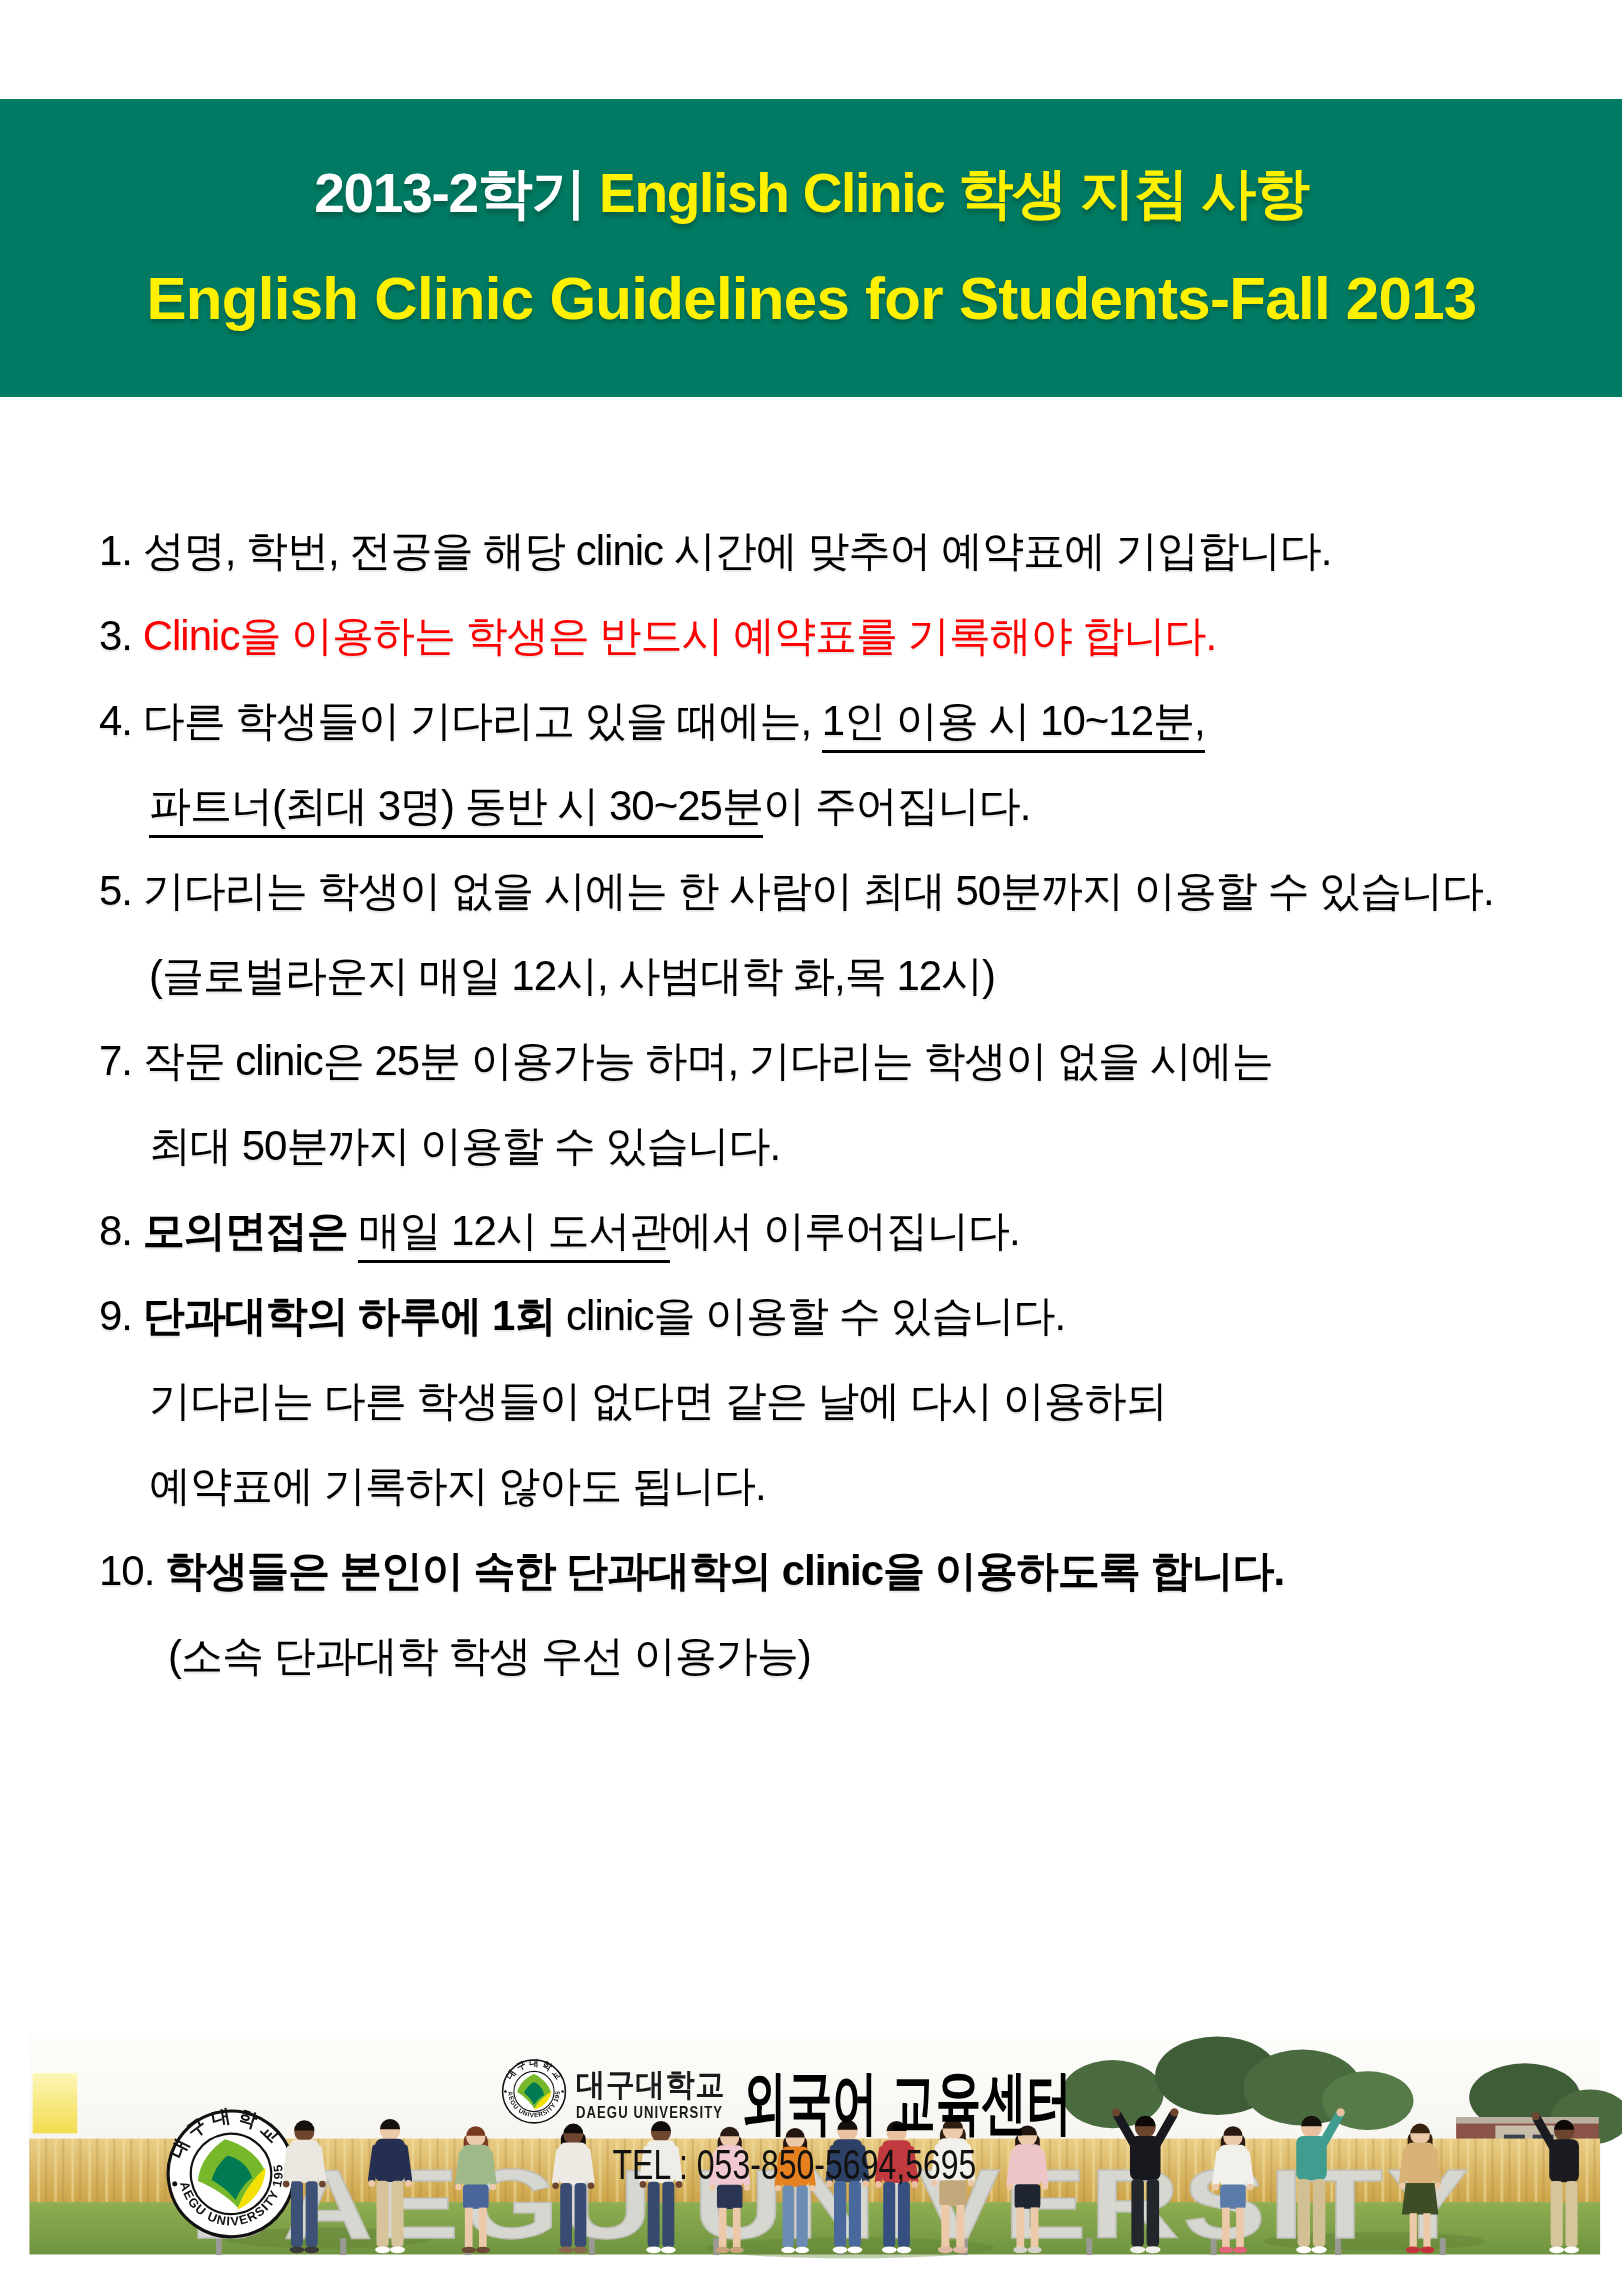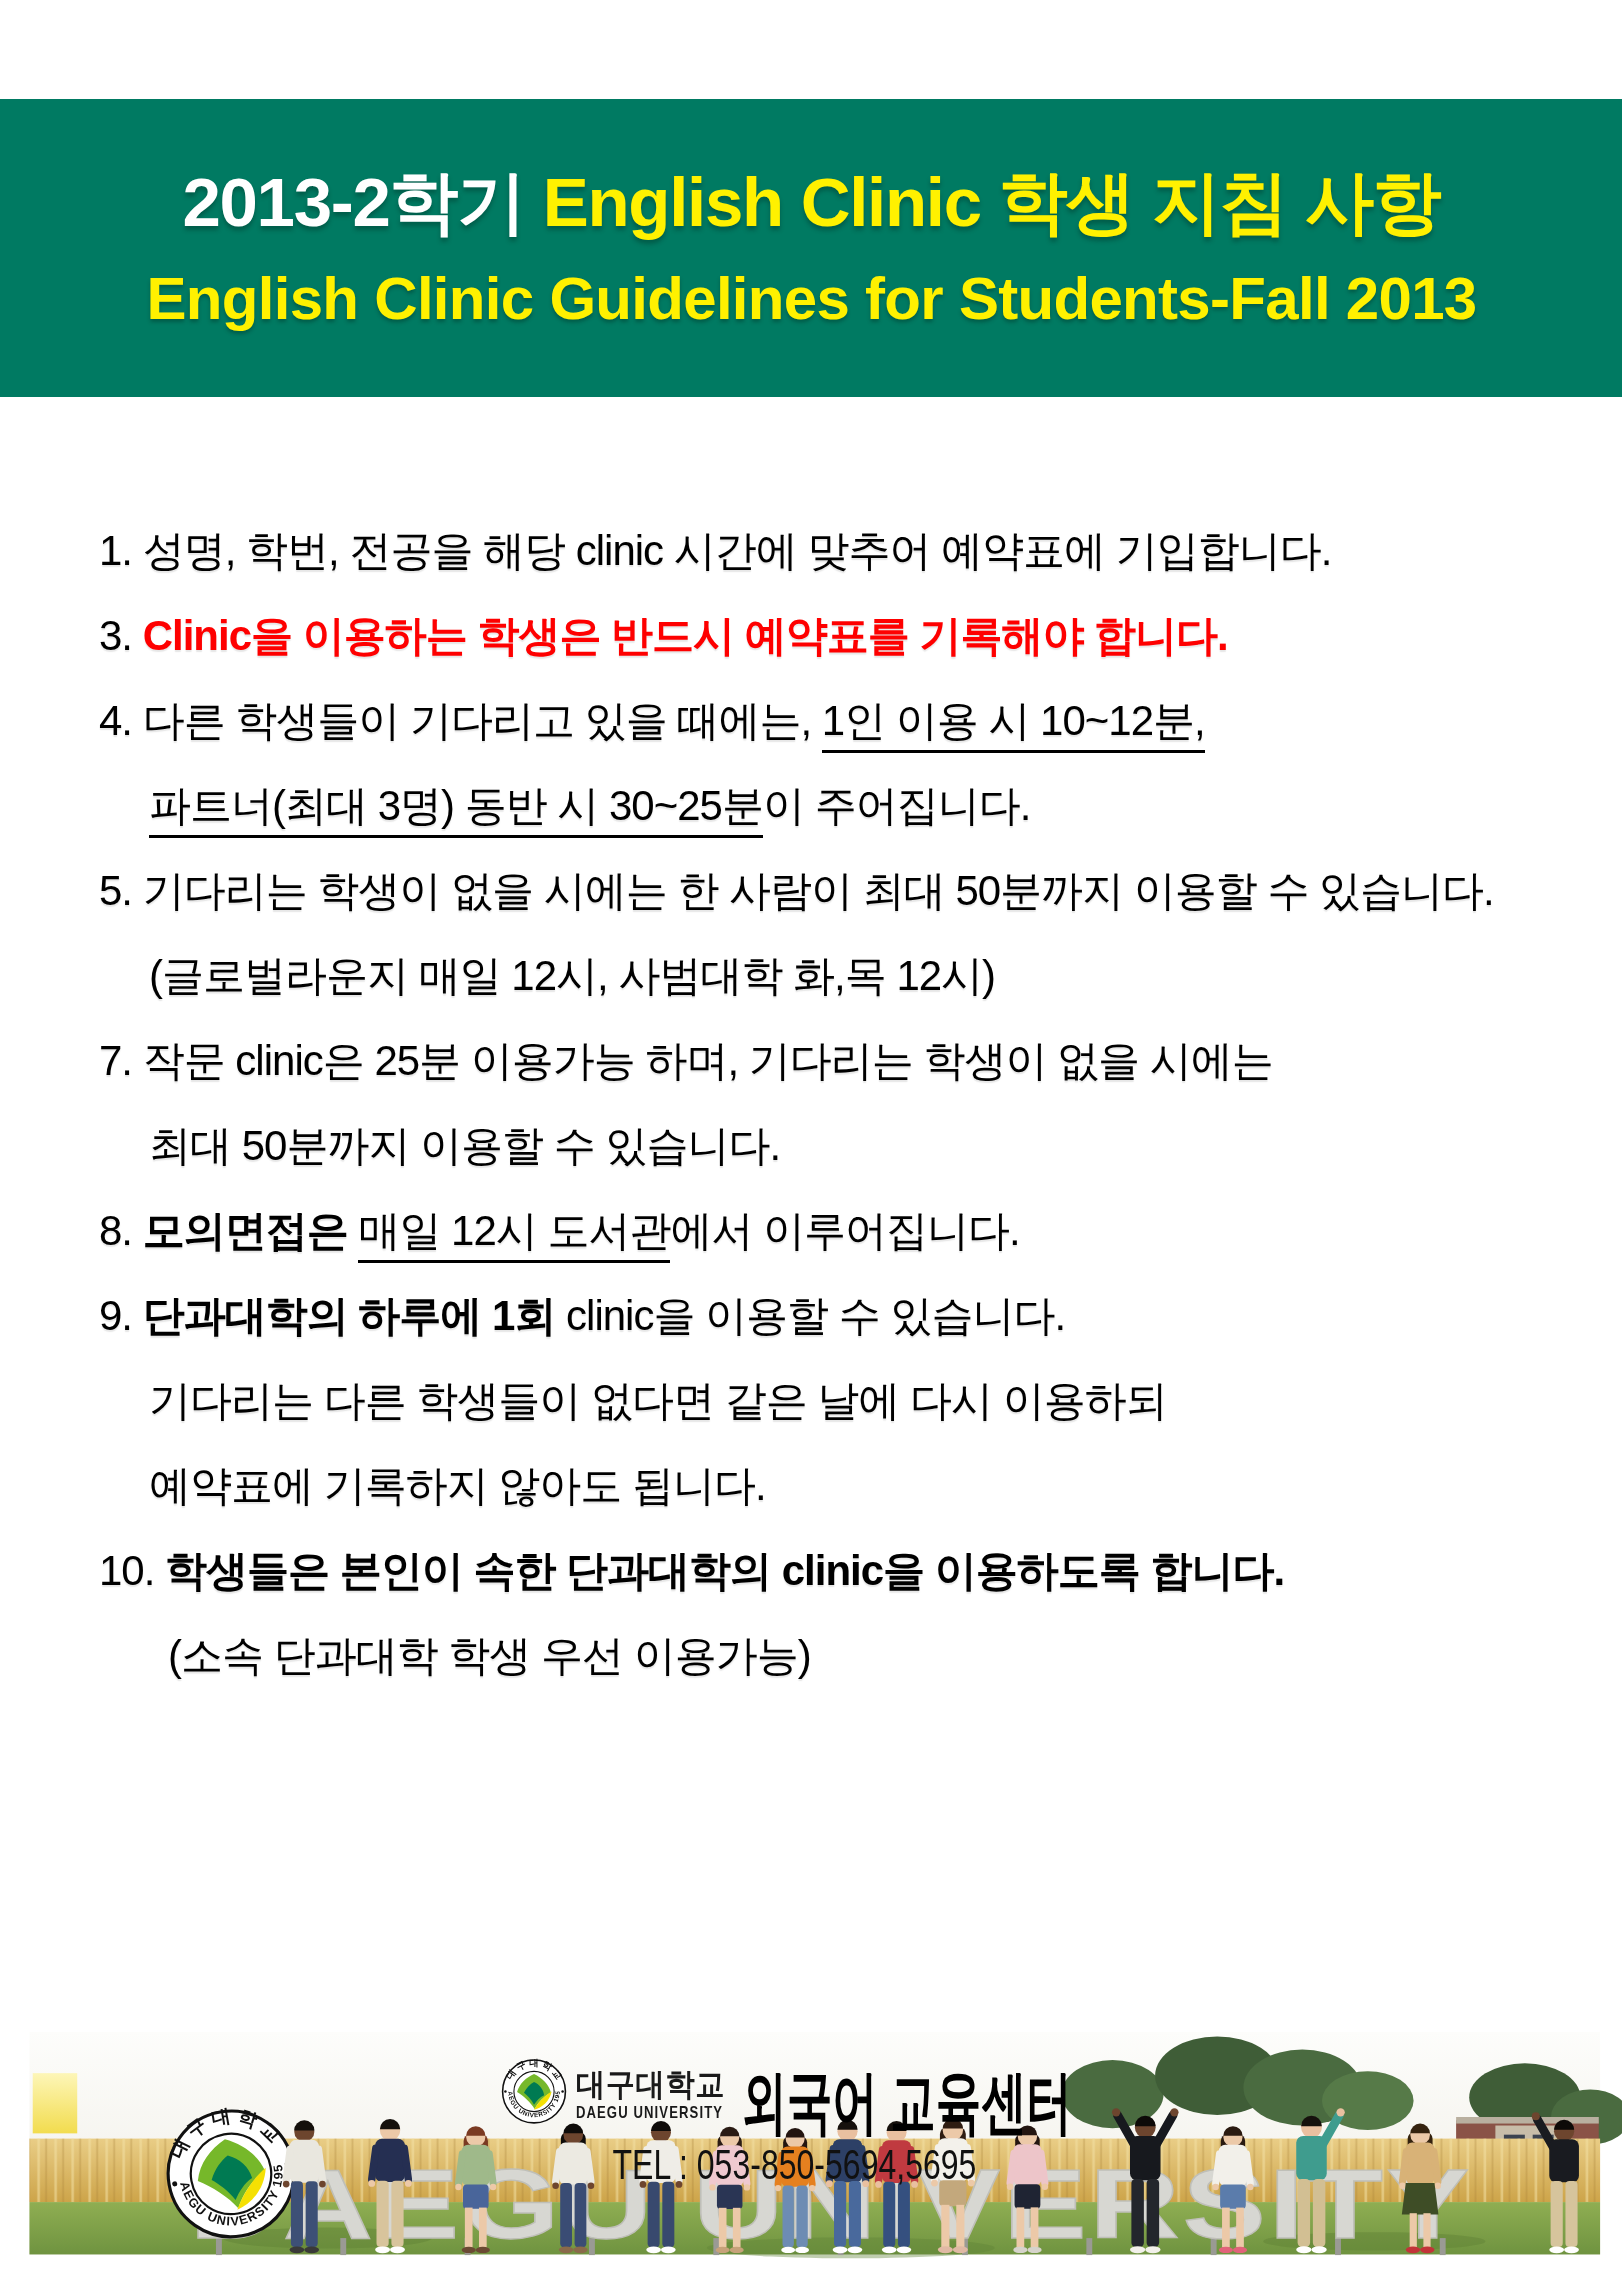--- a/index.html
+++ b/index.html
@@ -3,34 +3,34 @@
 <meta charset="utf-8">
 <style>
   html,body{margin:0;padding:0;background:#888;}
   .page{
     position:relative;width:1623px;height:2295px;background:#ffffff;
     font-family:"Liberation Sans", sans-serif;overflow:hidden;color:#000;
   }
   
   .header-band{position:absolute;left:0;top:99px;width:1623px;height:298px;background:#007A62;}
   .title1{position:absolute;top:58px;left:0;width:100%;text-align:center;
-    font-size:69px;font-weight:bold;letter-spacing:-1.3px;color:#ffffff;white-space:nowrap;
+    font-size:55px;font-weight:bold;letter-spacing:-1.3px;color:#ffffff;white-space:nowrap;
     text-shadow:0 3.9px 4.6px rgba(0,45,35,.38);}
   .title1 .accent{color:#FFF100;}
   .title2{position:absolute;top:165px;left:0;width:100%;text-align:center;
     font-size:60px;font-weight:bold;letter-spacing:-0.7px;color:#FFF100;white-space:nowrap;
     text-shadow:0 3.3px 3.9px rgba(0,45,35,.38);}
   
   .guidelines{position:absolute;left:99px;top:508px;width:1479px;font-size:42px;
     letter-spacing:-1px;line-height:85px;}
   .gl{height:85px;white-space:nowrap;text-shadow:0 2px 1.3px rgba(0,0,0,.10);}
   .ind1{padding-left:50px;}
   .ind2{padding-left:69px;}
   .b{font-weight:bold;}
-  .red{color:#FE0000;font-weight:bold;}
+  .red{color:#FE0000;font-weight:normal;}
   .u{border-bottom:3.9px solid currentColor;padding-bottom:5.9px;}
   
   .footer-svg{position:absolute;left:0;top:2022px;width:1623px;height:262px;}
   .footer-svg text{font-family:"Liberation Sans", sans-serif;}
 </style>
 </head>
 <body>
 
 <div class="page">
 

